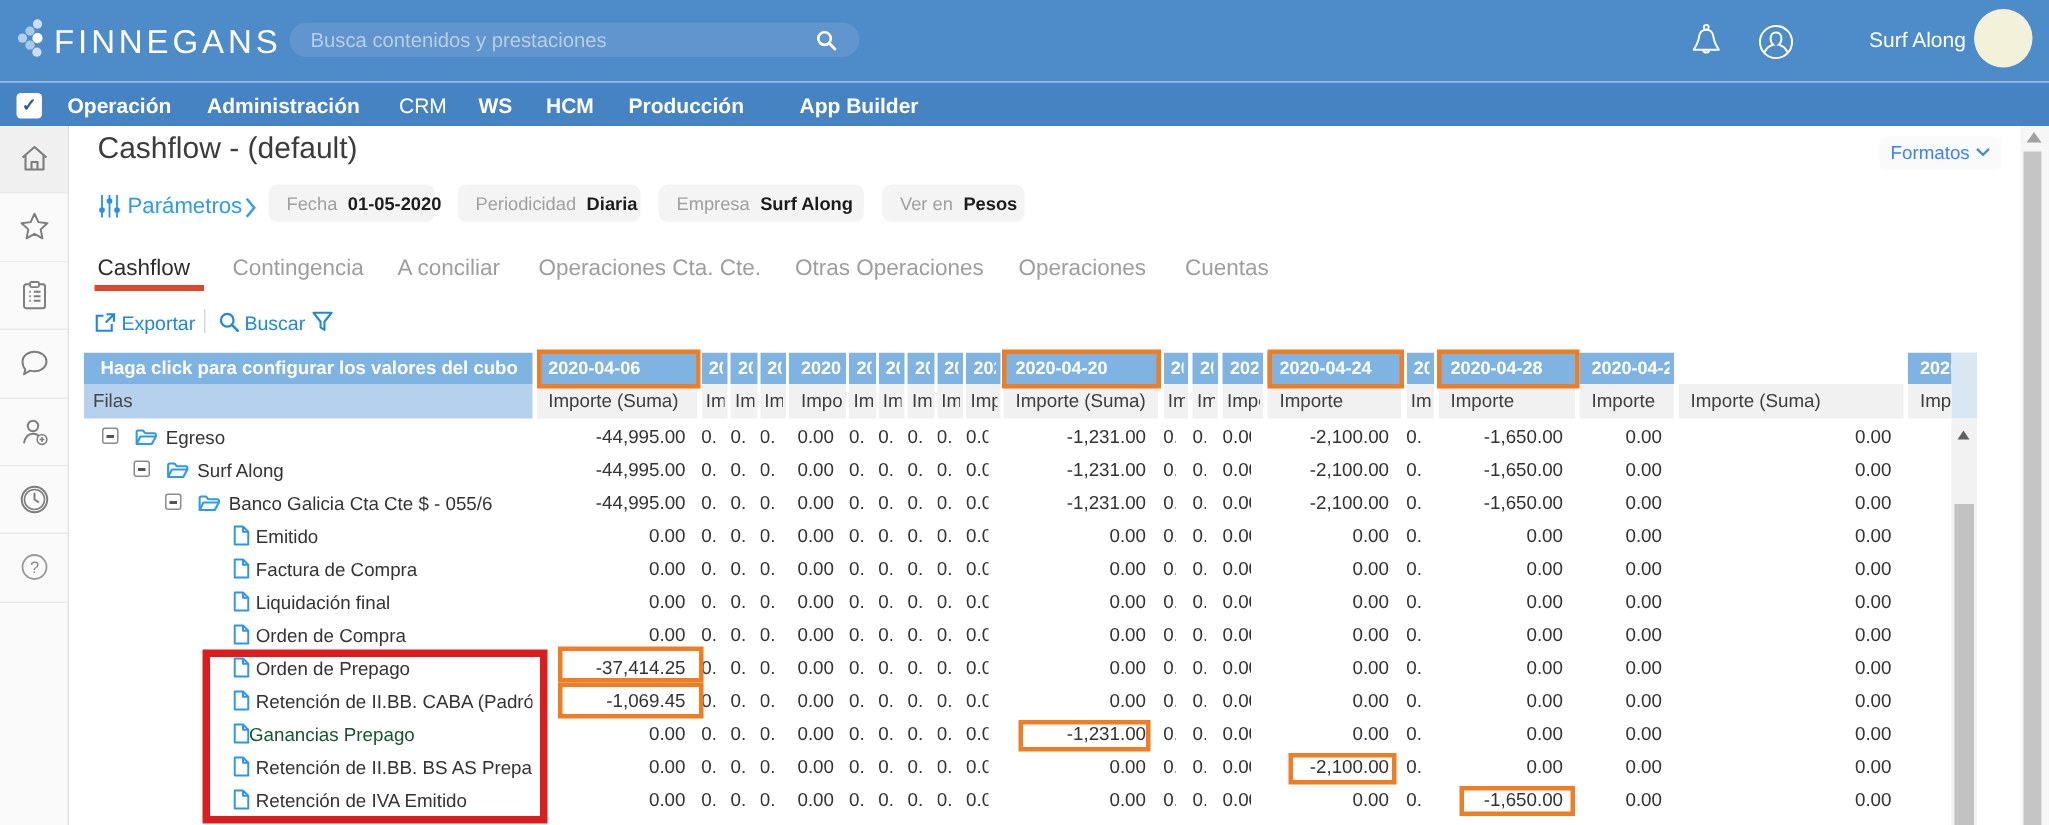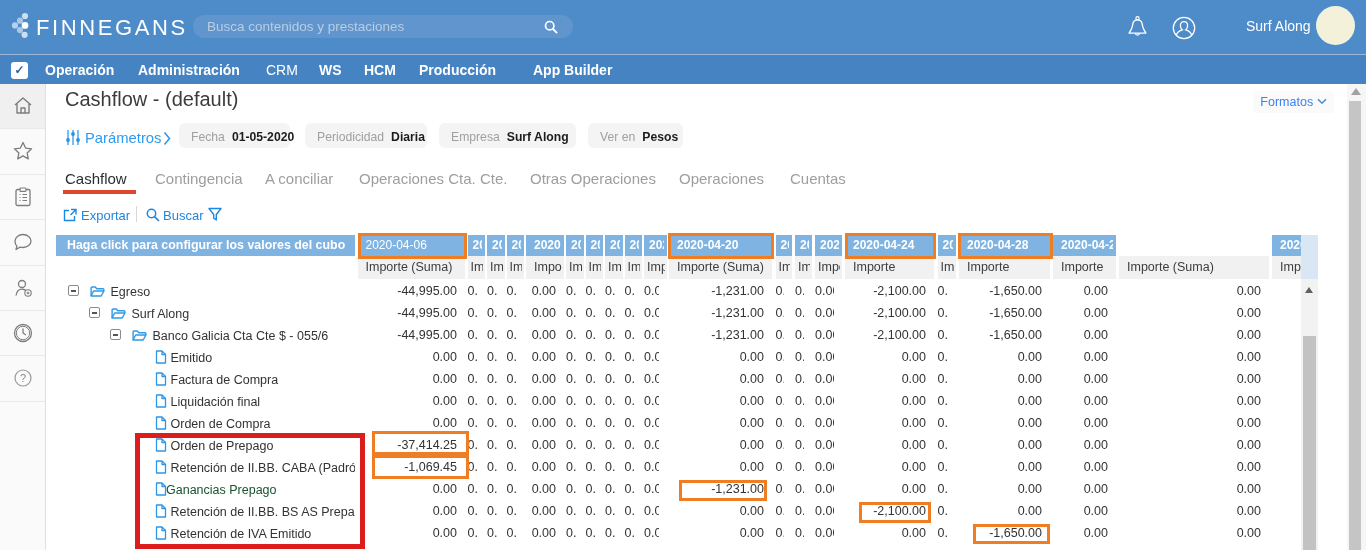--- a/index.html
+++ b/index.html
@@ -127,21 +127,21 @@
 <svg class="abs" style="left:146px;top:208px" width="14" height="14" viewBox="0 0 14 14">
     <circle cx="5.5" cy="5.5" r="4.2" fill="none" stroke="#1e87e0" stroke-width="1.5"></circle>
     <line x1="8.8" y1="8.8" x2="12.5" y2="12.5" stroke="#1e87e0" stroke-width="1.7" stroke-linecap="round"></line>
   </svg>
 <div class="abs" style="left:163px;top:207.5px;font-size:13px;color:#1e87e0">Buscar</div>
 <svg class="abs" style="left:208px;top:207px" width="14" height="15" viewBox="0 0 14 15">
     <path d="M1 1.5 h12 l-4.7 6 v5.5 l-2.6 -1.8 v-3.7 z" fill="none" stroke="#1e87e0" stroke-width="1.4" stroke-linejoin="round"></path>
   </svg>
 <div class="abs" style="left:56px;top:235px;width:1245px;height:315px;overflow:hidden">
 <div class="cell" style="left:0px;top:0px;width:299px;height:21px;background:#7fb3e2;color:#fff;font-weight:bold;font-size:12.4px;padding-left:11px;line-height:21px">Haga click para configurar los valores del cubo</div>
-<div class="cell" style="left:301.5px;top:0px;width:107.5px;height:21px;background:#7fb3e2;color:#fff;font-weight:normal;font-size:12px;line-height:21px">
+<div class="cell" style="left:301.5px;top:0px;width:107.5px;height:21px;background:#7fb3e2;color:#fff;font-weight:bold;font-size:12px;line-height:21px">
       <span style="display:block;overflow:hidden;white-space:nowrap;padding-left:8px;width:104.5px">2020-04-06</span>
     </div>
 <div class="cell" style="left:411.5px;top:0px;width:17.5px;height:21px;background:#7fb3e2;color:#fff;font-weight:bold;font-size:12px;line-height:21px">
       <span style="display:block;overflow:hidden;white-space:nowrap;padding-left:5px;width:14.5px">2020-04</span>
     </div>
 <div class="cell" style="left:431px;top:0px;width:17.5px;height:21px;background:#7fb3e2;color:#fff;font-weight:bold;font-size:12px;line-height:21px">
       <span style="display:block;overflow:hidden;white-space:nowrap;padding-left:5px;width:14.5px">2020-04</span>
     </div>
 <div class="cell" style="left:450.5px;top:0px;width:17.5px;height:21px;background:#7fb3e2;color:#fff;font-weight:bold;font-size:12px;line-height:21px">
       <span style="display:block;overflow:hidden;white-space:nowrap;padding-left:5px;width:14.5px">2020-04</span>
@@ -184,20 +184,21 @@
     </div>
 <div class="cell" style="left:903px;top:0px;width:91px;height:21px;background:#7fb3e2;color:#fff;font-weight:bold;font-size:12px;line-height:21px">
       <span style="display:block;overflow:hidden;white-space:nowrap;padding-left:8px;width:88px">2020-04-28</span>
     </div>
 <div class="cell" style="left:997px;top:0px;width:63px;height:21px;background:#7fb3e2;color:#fff;font-weight:bold;font-size:12px;line-height:21px">
       <span style="display:block;overflow:hidden;white-space:nowrap;padding-left:8px;width:60px">2020-04-29</span>
     </div>
 <div class="cell" style="left:1216px;top:0px;width:90px;height:21px;background:#7fb3e2;color:#fff;font-weight:bold;font-size:12px;line-height:21px">
       <span style="display:block;overflow:hidden;white-space:nowrap;padding-left:8px;width:87px">2020-05-01</span>
     </div>
+<div class="cell" style="left:0px;top:21px;width:299px;height:22.5px;background:#b5d1ed;color:#454545;font-size:12.5px;padding-left:6px;line-height:22.5px">Filas</div>
 <div class="cell" style="left:301.5px;top:21px;width:107.5px;height:22.5px;background:#f1f1f1;color:#3d3d3d;font-size:12.5px;line-height:22.5px">
       <span style="display:block;overflow:hidden;white-space:nowrap;padding-left:8px;width:105.5px">Importe (Suma)</span>
     </div>
 <div class="cell" style="left:411.5px;top:21px;width:17.5px;height:22.5px;background:#f1f1f1;color:#3d3d3d;font-size:12.5px;line-height:22.5px">
       <span style="display:block;overflow:hidden;white-space:nowrap;padding-left:3px;width:15.5px">Importe</span>
     </div>
 <div class="cell" style="left:431px;top:21px;width:17.5px;height:22.5px;background:#f1f1f1;color:#3d3d3d;font-size:12.5px;line-height:22.5px">
       <span style="display:block;overflow:hidden;white-space:nowrap;padding-left:3px;width:15.5px">Importe</span>
     </div>
 <div class="cell" style="left:450.5px;top:21px;width:17.5px;height:22.5px;background:#f1f1f1;color:#3d3d3d;font-size:12.5px;line-height:22.5px">

